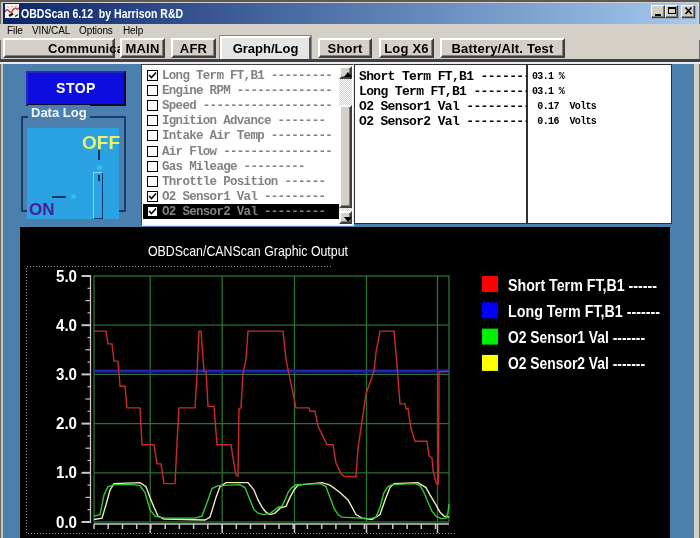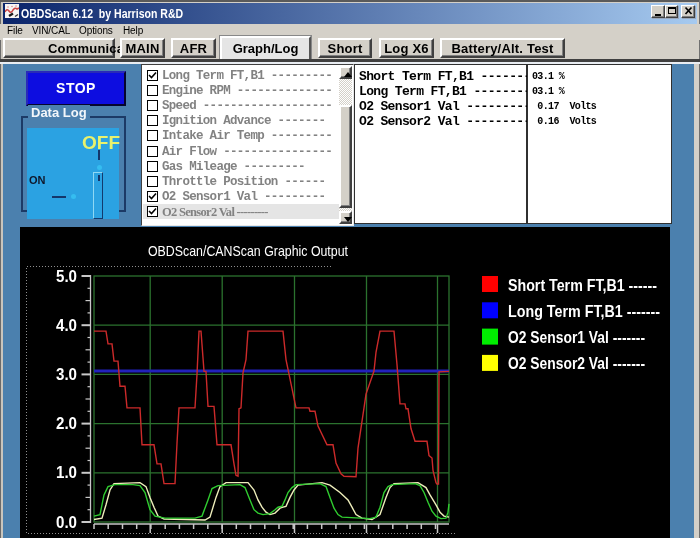--- a/index.html
+++ b/index.html
@@ -66,21 +66,21 @@
 
   <div class="abs" style="left:18px;top:52px;width:105px;height:96px;border:2px solid #1c3a66;"></div>
   <div class="abs" style="left:25px;top:41px;background:#4b80ae;padding:0 3px;color:#f2f6fa;font-weight:bold;font-size:13px;">Data Log</div>
   <div class="abs" style="left:24px;top:64px;width:92px;height:91px;background:#2ba2e2;">
      <div class="abs" style="left:55px;top:4px;color:#e9f26d;font-weight:bold;font-size:19px;">OFF</div>
      <div class="abs" style="left:71px;top:22px;width:2px;height:10px;background:#14366a;"></div>
      <div class="abs" style="left:70px;top:37px;width:5px;height:5px;border-radius:50%;background:#35bdf0;"></div>
      <div class="abs" style="left:66px;top:44px;width:10px;height:47px;border:1px solid;border-color:#8fd8f4 #123a6e #123a6e #8fd8f4;">
         <div class="abs" style="left:3.5px;top:2px;width:2px;height:6px;background:#14366a;"></div>
      </div>
-     <div class="abs" style="left:2px;top:46px;color:#0f172a;font-weight:bold;font-size:11px;">ON</div>
+     <div class="abs" style="left:2px;top:72px;color:#4c1d95;font-weight:bold;font-size:17px;">ON</div>
      <div class="abs" style="left:25px;top:68px;width:14px;height:2px;background:#14366a;"></div>
      <div class="abs" style="left:44px;top:66px;width:5px;height:5px;border-radius:50%;background:#35bdf0;"></div>
   </div>
 
   <div class="abs" style="left:138px;top:0px;width:213px;height:162px;background:#ffffff;border:1px solid;border-color:#404040 #e8e8e8 #e8e8e8 #404040;">
     <div class="abs mono" style="left:1px;top:0;width:197px;height:158px;font-size:12.5px;letter-spacing:-0.7px;color:#828282;overflow:hidden;padding-left:24px;">
 <div style="position:absolute;left:0;top:3.0px;width:196px;height:15.1px;">
           <span style="position:absolute;left:4px;top:2px;width:11px;height:11px;background:#fff;border:1px solid #000;box-sizing:border-box;line-height:7px;"><svg width="9" height="9" viewBox="0 0 9 9">
               <polyline points="1,4 3.5,6.5 8,1.5" fill="none" stroke="#000" stroke-width="1.6"></polyline>
             </svg></span>
@@ -113,21 +113,21 @@
 <div style="position:absolute;left:0;top:108.7px;width:196px;height:15.1px;">
           <span style="position:absolute;left:4px;top:2px;width:11px;height:11px;background:#fff;border:1px solid #000;box-sizing:border-box;line-height:7px;"></span>
           <span style="position:absolute;left:19px;top:1px;">Throttle Position ------</span>
         </div>
 <div style="position:absolute;left:0;top:123.8px;width:196px;height:15.1px;">
           <span style="position:absolute;left:4px;top:2px;width:11px;height:11px;background:#fff;border:1px solid #000;box-sizing:border-box;line-height:7px;"><svg width="9" height="9" viewBox="0 0 9 9">
               <polyline points="1,4 3.5,6.5 8,1.5" fill="none" stroke="#000" stroke-width="1.6"></polyline>
             </svg></span>
           <span style="position:absolute;left:19px;top:1px;">O2 Sensor1 Val ---------</span>
         </div>
-<div style="position:absolute;left:0;top:138.9px;width:196px;height:15.1px;background:#e5e5e5;font-family:Liberation Serif, serif;">
+<div style="position:absolute;left:0;top:138.9px;width:196px;height:15.1px;background:#000000;">
           <span style="position:absolute;left:4px;top:2px;width:11px;height:11px;background:#fff;border:1px solid #000;box-sizing:border-box;line-height:7px;"><svg width="9" height="9" viewBox="0 0 9 9">
               <polyline points="1,4 3.5,6.5 8,1.5" fill="none" stroke="#000" stroke-width="1.6"></polyline>
             </svg></span>
           <span style="position:absolute;left:19px;top:1px;">O2 Sensor2 Val ---------</span>
         </div>
     </div>
 
     <div class="abs" style="left:197px;top:1px;width:13px;height:158px;background:#d4d0c8;background-image:repeating-conic-gradient(#ffffff 0% 25%, #d4d0c8 0% 50%);background-size:2px 2px;">
       <div class="abs btn3d" style="left:0;top:0;width:13px;height:13px;">
           <div class="abs" style="left:2.5px;top:4px;width:0;height:0;border-left:4px solid transparent;border-right:4px solid transparent;border-bottom:5px solid #000;"></div>

